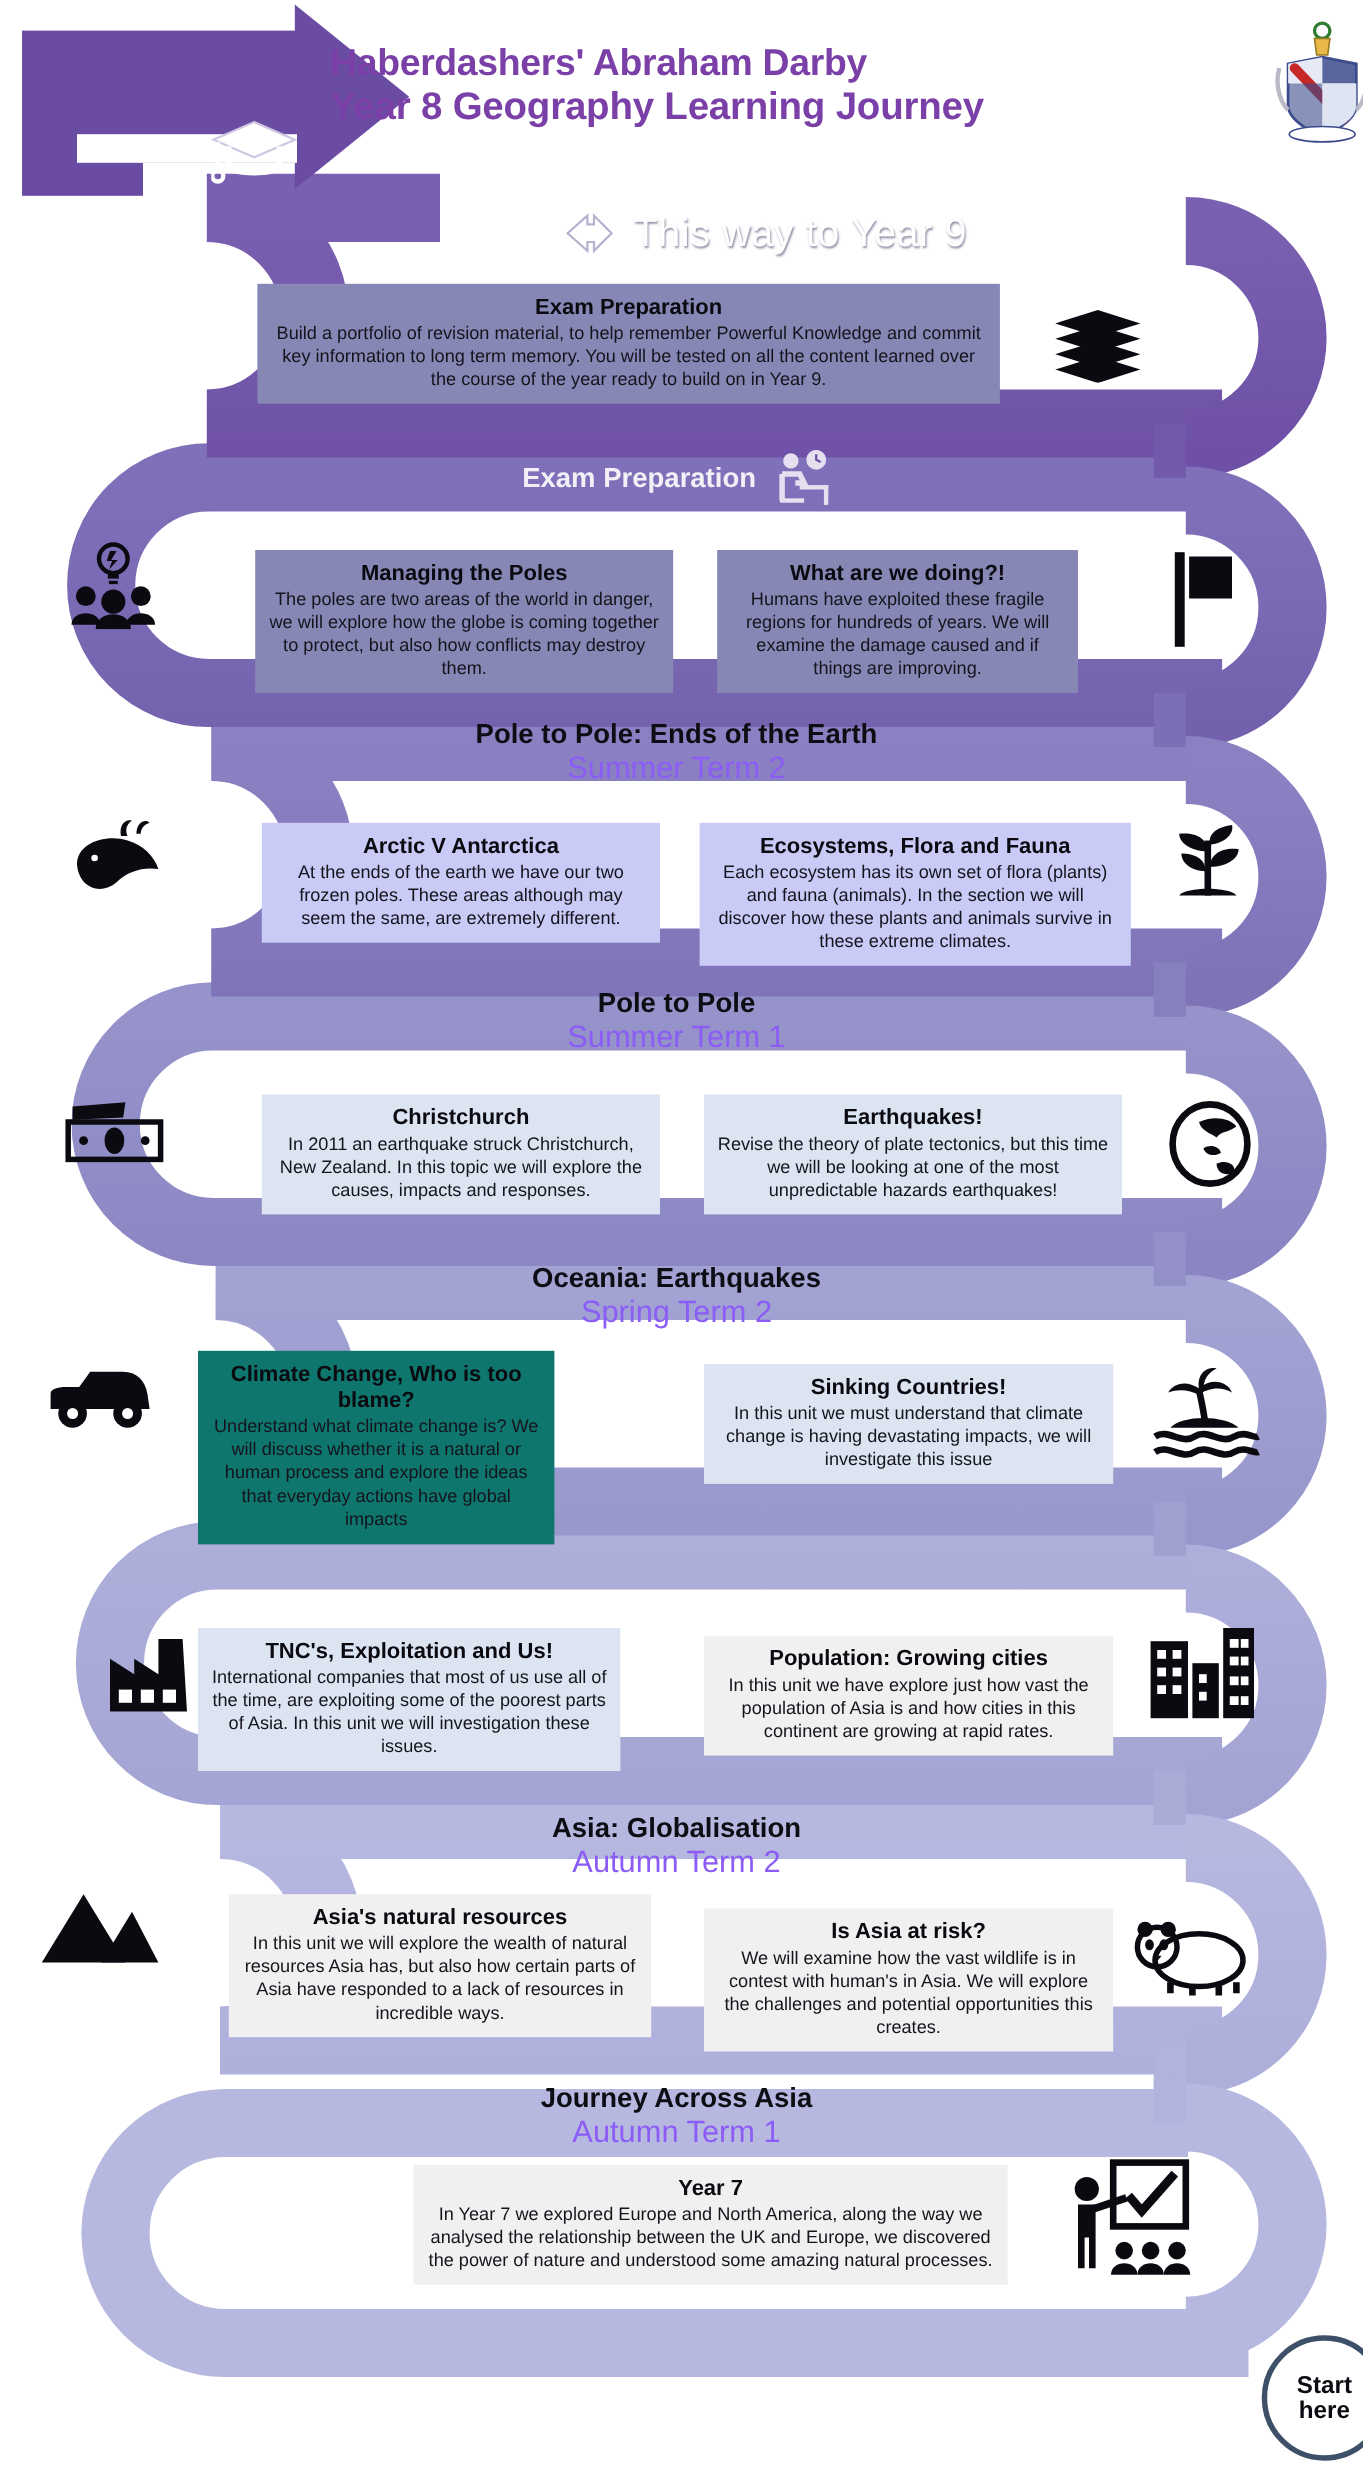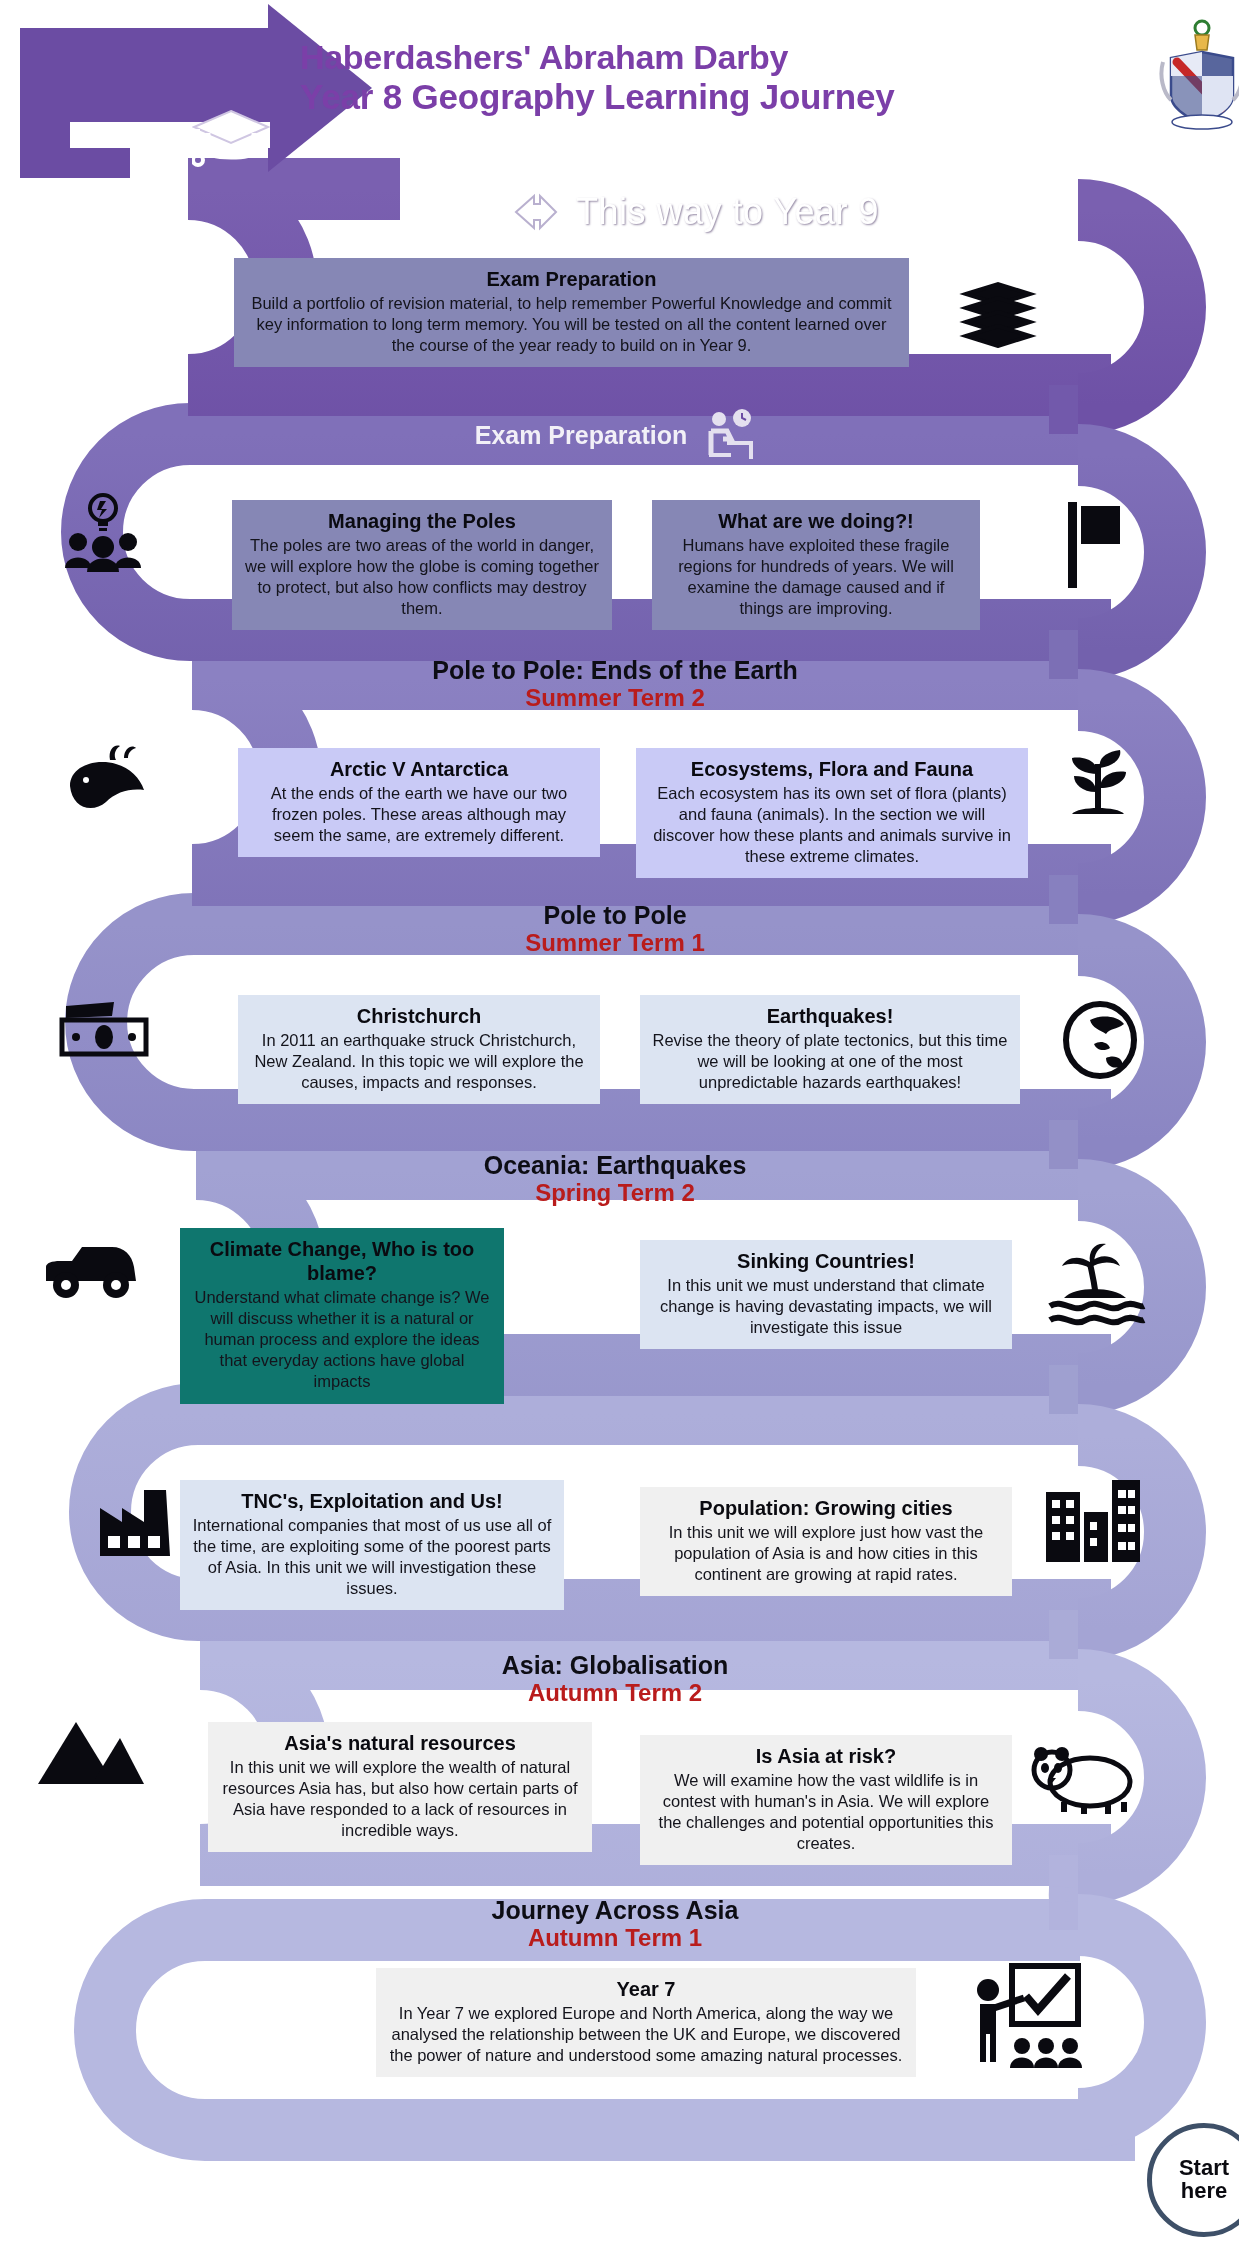--- a/index.html
+++ b/index.html
@@ -17,21 +17,21 @@
   .crest{position:absolute;right:34px;top:18px;z-index:6;}
   .wayband{position:absolute;left:150px;top:181px;width:1089px;height:62px;z-index:5;
            display:flex;align-items:center;justify-content:center;}
   .wayband .txt{color:#ffffff;font-size:36px;line-height:1;letter-spacing:.5px;
            text-shadow:1px 1px 2px rgba(60,40,90,.55);}
 
   
   .band{position:absolute;z-index:5;display:flex;flex-direction:column;
         align-items:center;justify-content:center;text-align:center;}
   .band .b-title{color:#0d0d14;font-weight:bold;font-size:25px;line-height:1.12;}
-  .band .b-sub{color:#b91c1c;font-size:24px;line-height:1.2;font-weight:700;}
+  .band .b-sub{color:#8b5cf6;font-size:28px;line-height:1.2;font-weight:400;}
   .band.dark .b-title,.band.dark .b-sub{color:#f2f0f7;}
   .band.dark .b-title{font-weight:bold;}
 
   
   .card{position:absolute;z-index:6;box-sizing:border-box;padding:9px 12px 11px;
         text-align:center;}
   .card .c-title{font-weight:bold;font-size:20px;color:#0a0a10;line-height:1.2;margin-bottom:2px;}
   .card .c-body{font-size:16.5px;color:#14141c;line-height:1.28;}
 
   .icon{position:absolute;z-index:7;}
@@ -317,21 +317,21 @@
     <rect x="36" y="58" width="12" height="12" fill="#ffffff"></rect>
     <rect x="56" y="58" width="12" height="12" fill="#ffffff"></rect>
   </svg>
 
   <div class="card" style="left:180px;top:1480px;width:384px;background:#dce4f2;">
     <div class="c-title">TNC's, Exploitation and Us!</div>
     <div class="c-body">International companies that most of us use all of the time, are exploiting some of the poorest parts of Asia. In this unit we will investigation these issues.</div>
   </div>
   <div class="card" style="left:640px;top:1487px;width:372px;background:#f0f0f0;">
     <div class="c-title">Population: Growing cities</div>
-    <div class="c-body">In this unit we will explore just how vast the population of Asia is and how cities in this continent are growing at rapid rates.</div>
+    <div class="c-body">In this unit we have explore just how vast the population of Asia is and how cities in this continent are growing at rapid rates.</div>
   </div>
   <svg class="icon" style="left:1040px;top:1478px;width:104px;height:88px;" viewBox="0 0 104 88">
     <rect x="6" y="14" width="34" height="70" fill="#0a0a10"></rect>
     <rect x="44" y="34" width="24" height="50" fill="#0a0a10"></rect>
     <rect x="72" y="2" width="28" height="82" fill="#0a0a10"></rect>
     <g fill="#ffffff">
       <rect x="12" y="22" width="8" height="8"></rect>
         <rect x="26" y="22" width="8" height="8"></rect>
       <rect x="12" y="38" width="8" height="8"></rect>
         <rect x="26" y="38" width="8" height="8"></rect>

